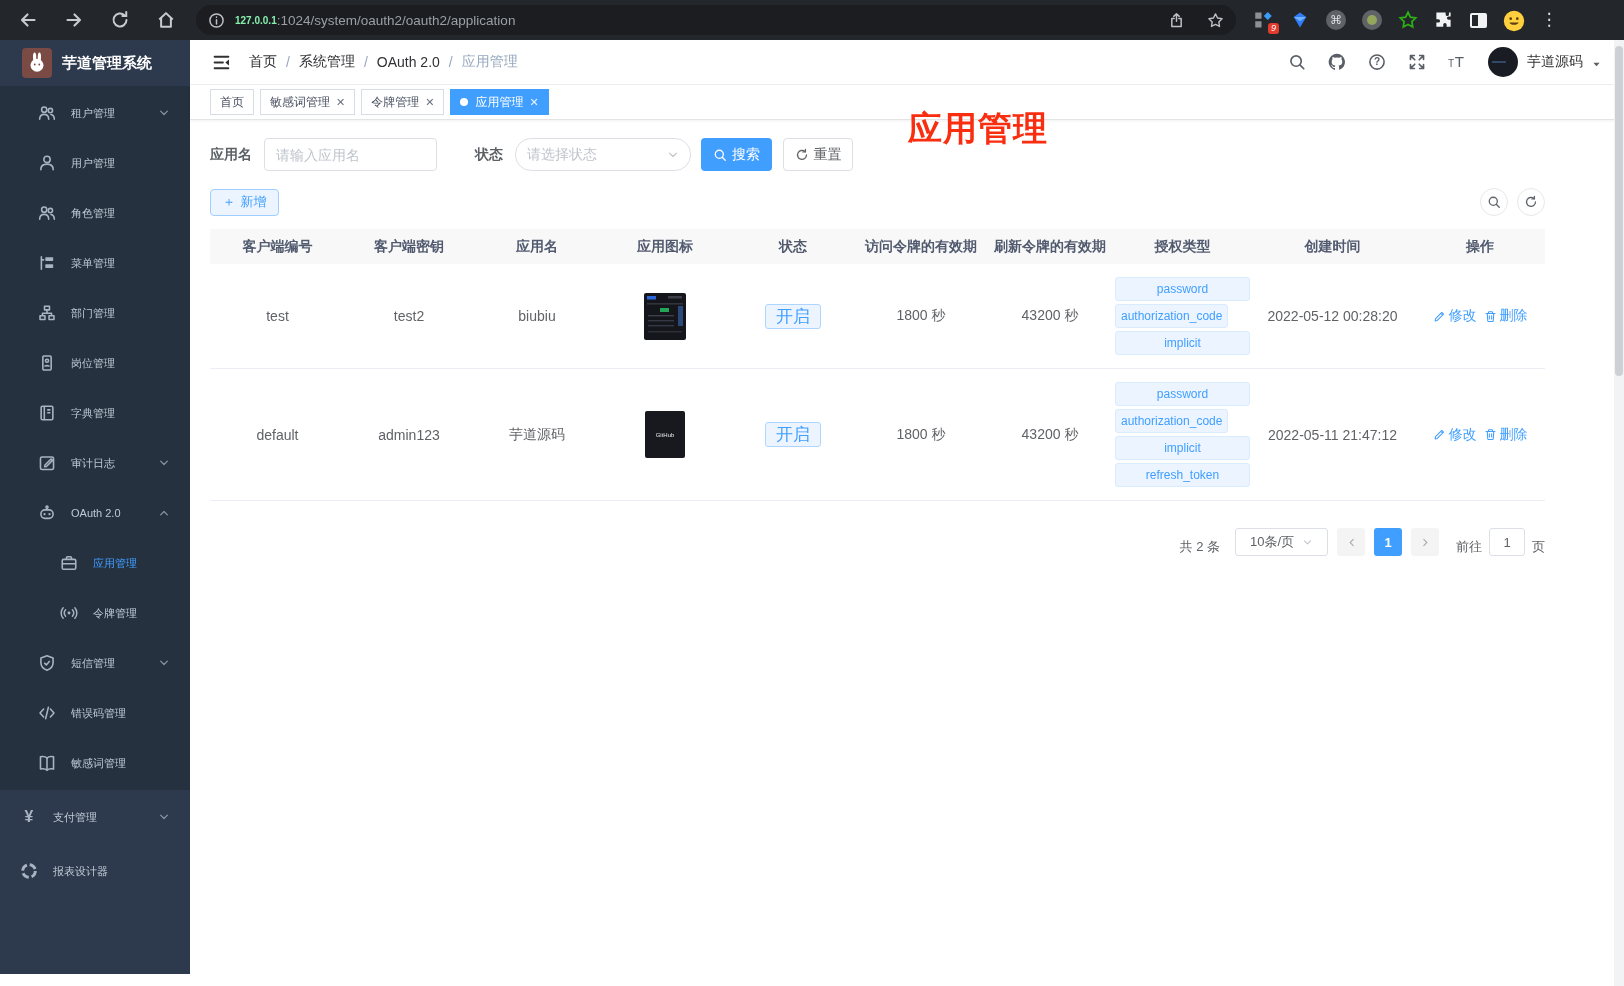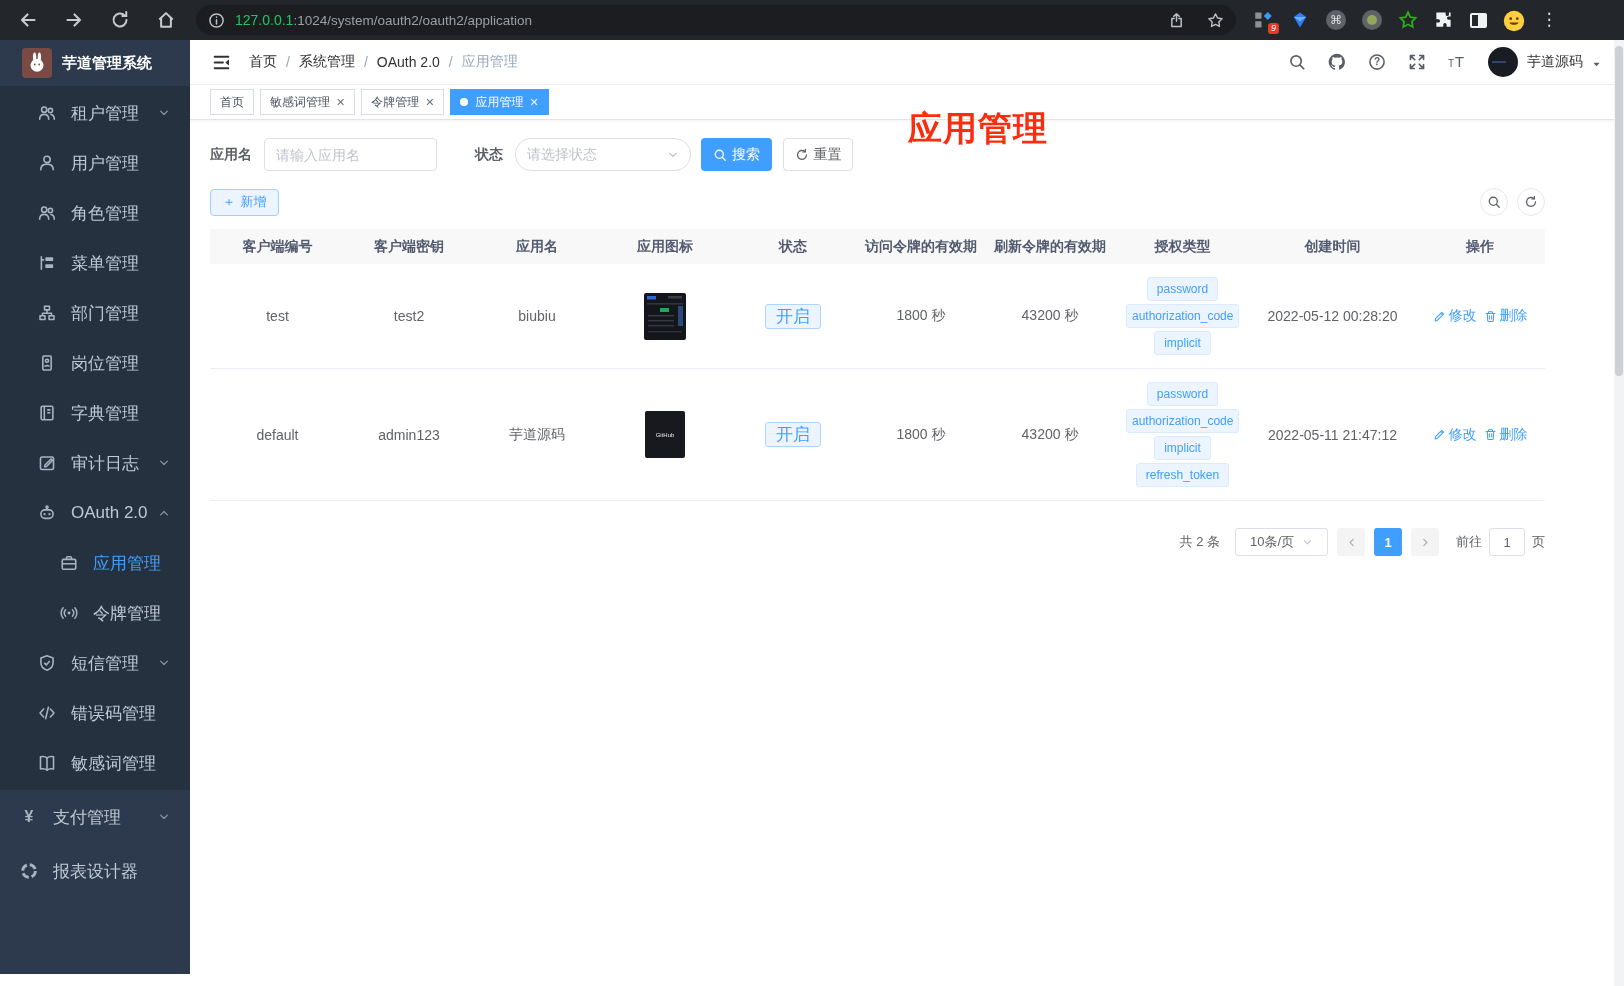--- a/index.html
+++ b/index.html
@@ -4,39 +4,39 @@
 <style>
   *{margin:0;padding:0;box-sizing:border-box}
   html,body{width:1624px;height:986px;overflow:hidden}
   body{font-family:"Liberation Sans","DejaVu Sans",sans-serif;background:#fff;position:relative;font-size:14px;color:#303133}
   svg{display:block}
   
   .bbar{height:40px;background:#23262b;display:flex;align-items:center;padding:0 10px 0 18px}
   .bnav{display:flex;align-items:center;gap:26px;color:#c7cacf;margin-right:20px}
   .bnav .nico{width:20px;height:20px}
   .urlpill{width:1040px;height:30px;background:#1b1d20;border-radius:15px;display:flex;align-items:center;padding:0 12px;color:#dadce0}
-  .urlpill .host{color:#22c55e;font-weight:normal;font-size:14px}
+  .urlpill .host{color:#86efac;font-weight:bold;font-size:10px}
   .urlpill .rest{color:#9aa0a6;font-size:13.5px}
   .urlpill .sp{flex:1}
   .pico{width:17px;height:17px;color:#bdc1c6}
   .extrow{display:flex;align-items:center;gap:16px;margin-left:18px;color:#dfe1e5}
   .eico{width:20px;height:20px;position:relative}
   .badge9{position:absolute;right:-5px;bottom:-4px;background:#e33b2e;color:#fff;font-size:9px;border-radius:3px;padding:1px 3px;line-height:1}
   .cmdc{width:20px;height:20px;border-radius:50%;background:#5f6368;color:#dadce0;font-size:12px;display:flex;align-items:center;justify-content:center}
   .recc{width:20px;height:20px;border-radius:50%;background:#5f6368;display:flex;align-items:center;justify-content:center}
   .recc i{display:block;width:10px;height:10px;border-radius:50%;background:#93a65c}
   .splitc{width:17px;height:15px;border:2px solid #f1f3f4;border-radius:2px;position:relative}
   .splitc i{position:absolute;right:0;top:0;bottom:0;width:7px;background:#f1f3f4}
   
   .side{position:absolute;left:0;top:40px;bottom:12px;width:190px;background:#2d3a4d}
   .logo{height:46px;display:flex;align-items:center;padding-left:22px;gap:10px}
   .logoimg{width:30px;height:30px;border-radius:4px;background:#7a4a44;display:flex;align-items:center;justify-content:center}
   .logottl{color:#fff;font-size:15px;font-weight:bold}
   .menu{background:#263140;padding:2px 0}
-  .mi{height:50px;display:flex;align-items:center;padding-left:38px;color:#bfc9d4;font-size:17px;cursor:pointer;position:relative}
+  .mi{height:50px;display:flex;align-items:center;padding-left:38px;color:#bfc9d4;font-size:11px;cursor:pointer;position:relative}
   .mi .ic{width:18px;height:18px;margin-right:15px;color:#a9b4c2;flex:0 0 auto}
   .mi.sub{padding-left:60px}
   .mi.active{color:#409eff}
   .mi.top{padding-left:20px;height:54px}
   .chev{position:absolute;right:20px;width:12px;height:12px;color:#8a94a3}
   .chev.up{transform:rotate(180deg)}
   .main{margin-left:190px;position:relative}
   
   .hdr{height:45px;display:flex;align-items:center;border-bottom:1px solid #f0f0f0;padding:0 22px}
   .fold{width:19px;height:19px;color:#303133;margin-right:18px;cursor:pointer}
@@ -75,31 +75,31 @@
   .arow{display:flex;align-items:center;margin-top:17px;width:1335px}
   .asp{flex:1}
   .cbtn{width:28px;height:28px;border-radius:50%;border:1px solid #e6e8eb;background:#fff;color:#5f6368;display:flex;align-items:center;justify-content:center;cursor:pointer;margin-left:9px}
   .cbtn svg{width:14px;height:14px}
   
   .tbl{width:1335px;margin-top:13px;font-size:14px}
   .trow{display:grid;grid-template-columns:135px 128px 128px 128px 128px 128px 130px 135px 165px 130px;align-items:center}
   .thead{background:#f8f8f9;height:35px;color:#515a6e;font-weight:bold}
   .thead>div,.trow>div{text-align:center}
   .tr{border-bottom:1px solid #ebeef5;color:#606266;padding:13px 0}
-  .tr>div{display:flex;justify-content:center;align-items:center}
+  .tr>div{display:flex;justify-content:center;}
   .grants{flex-direction:column;gap:3px}
   .gtag{display:inline-block;height:24px;line-height:22px;padding:0 9px;font-size:12px;color:#409eff;background:#ecf5ff;border:1px solid #d9ecff;border-radius:3px;white-space:nowrap}
   .gtag.trunc{max-width:113px;overflow:hidden;padding:0 5px}
   .stag{height:25px;line-height:23px;padding:0 10px;background:#ecf5ff;border:1px solid #aed5ff;color:#409eff;border-radius:3px;font-size:17px}
   .op{gap:7px}
   .lnk{color:#409eff;display:inline-flex;align-items:center;gap:3px;cursor:pointer}
   .lnk svg{width:13px;height:13px}
   .thumb{border-radius:2px}
   
-  .pgn{width:1335px;margin-top:27px;display:flex;align-items:center;justify-content:flex-end;color:#606266;font-size:13px}
+  .pgn{width:1335px;margin-top:27px;display:flex;align-items:flex-end;justify-content:flex-end;color:#606266;font-size:13px}
   .pgsel{width:93px;height:28px;border:1px solid #dcdfe6;border-radius:3px;margin-left:15px;display:flex;align-items:center;justify-content:center;gap:8px;cursor:pointer}
   .pgsel .sc{width:11px;height:11px;color:#c0c4cc}
   .pgb{width:28px;height:28px;border-radius:3px;background:#f4f4f5;display:flex;align-items:center;justify-content:center;cursor:pointer;margin-left:9px}
   .pgb svg{width:11px;height:11px;color:#a8abb2}
   .pgb.cur{background:#409eff;color:#fff;font-weight:bold}
   .goto{margin-left:17px}
   .ginp{width:36px;height:28px;border:1px solid #dcdfe6;border-radius:3px;text-align:center;font-size:13px;color:#606266;margin:0 7px;outline:none}
   .vsb{position:absolute;right:0;top:40px;bottom:0;width:10px;background:#f2f3f4}
   .vsb i{position:absolute;left:1px;right:1px;top:6px;height:330px;border-radius:4px;background:#cdd0d4}
 </style>

